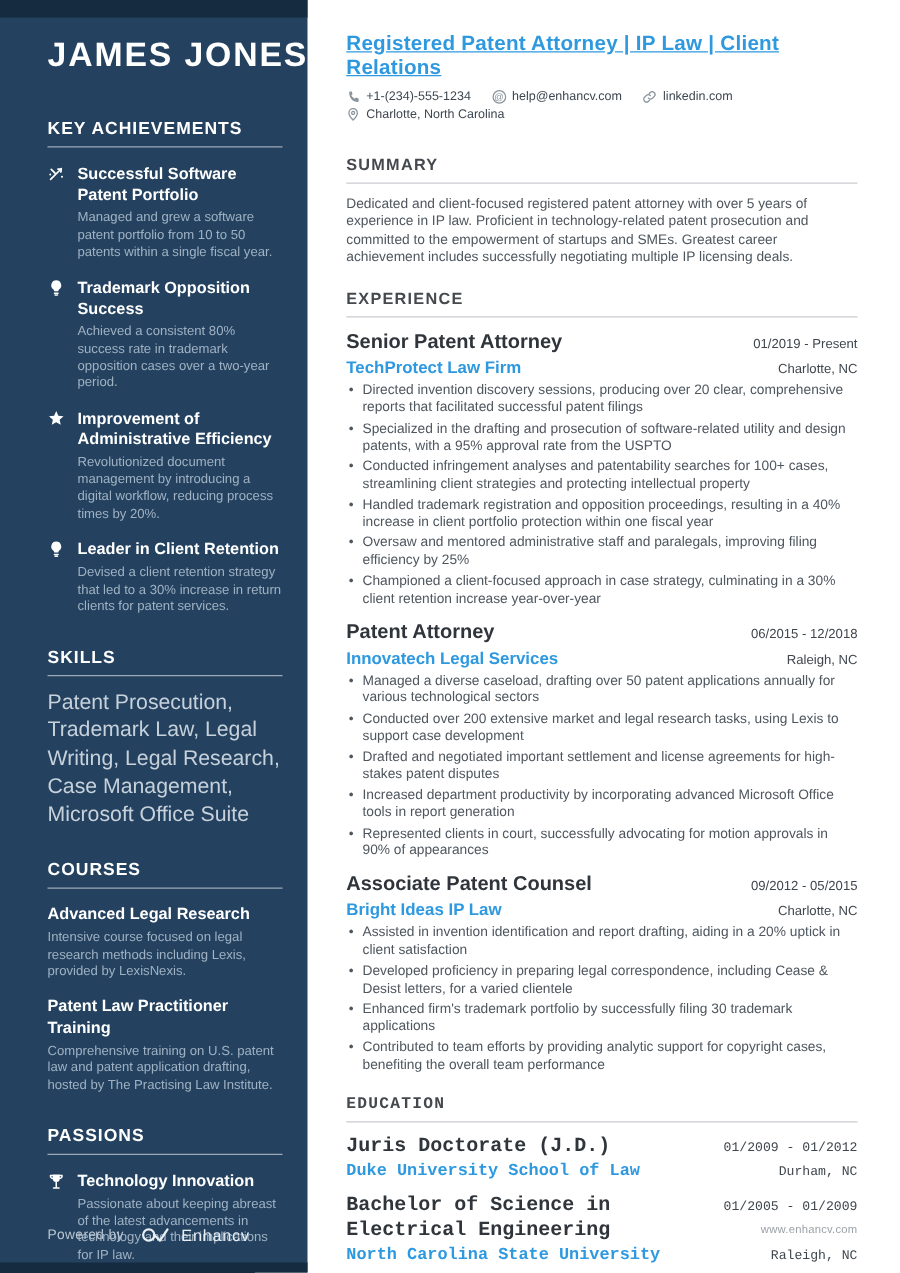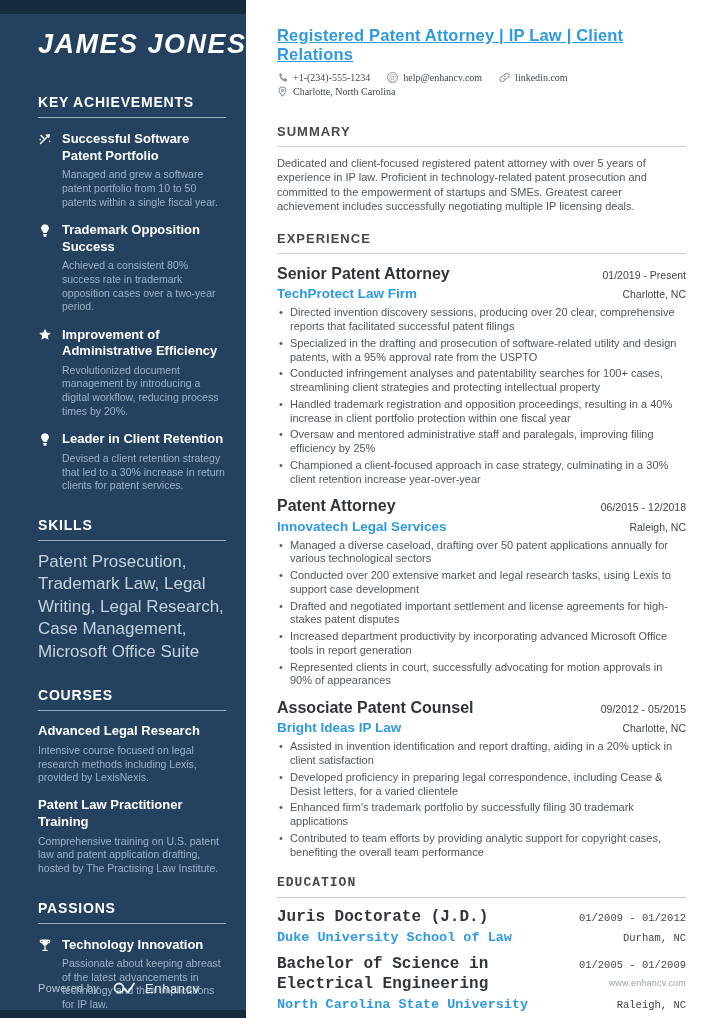--- a/index.html
+++ b/index.html
@@ -12,21 +12,21 @@
   
   .sidebar {
     position:absolute; left:0; top:0; width:246px; height:1018px;
     background:#24425f; color:#fff;
   }
   .strip-top { position:absolute; top:0; left:0; width:100%; height:14px; background:#142b40; }
   .strip-bottom { position:absolute; bottom:0; left:0; width:100%; height:8px; background:#142b40; }
   .sidebar-inner { padding:30px 20px 0 38px; }
   .side-name {
     font-size:27px; font-weight:700; letter-spacing:1.5px; color:#ffffff;
-    line-height:1.05; white-space:nowrap;font-style:italic;
+    line-height:1.05; white-space:nowrap;
   }
   .side-section { margin-top:24px; }
   .side-heading {
     font-size:14px; font-weight:700; letter-spacing:0.8px; color:#ffffff;
     padding-bottom:7px; border-bottom:1px solid rgba(255,255,255,0.55);
   }
   .side-item { display:flex; gap:9px; margin-top:13px; }
   .side-item .iconbox { flex:0 0 15px; padding-top:1px; color:#ffffff; }
   .side-item .iconbox svg { width:14px; height:14px; display:block; }
   .item-title { font-size:13px; font-weight:700; color:#ffffff; line-height:1.27; }
@@ -40,21 +40,21 @@
   .powered-by { font-size:11px; color:#b9c5d0; letter-spacing:0.3px; }
   .brand-lockup { display:flex; align-items:center; gap:7px; }
   .brand-lockup svg { width:28px; height:16px; display:block; color:#e8eef4; }
   .brand-name { font-size:13px; color:#e8eef4; letter-spacing:0.6px; }
   
   .main {
     position:absolute; left:246px; top:0; width:474px; height:1018px;
     padding:26px 34px 0 31px;
   }
   .main-title { font-size:16.5px; font-weight:700; color:#2f99e0; letter-spacing:0.2px;text-decoration:underline; }
-  .contact-row { display:flex; align-items:flex-end; gap:17px; margin-top:8px;font-family:Liberation Serif, serif; }
+  .contact-row { display:flex; align-items:flex-end; gap:17px; margin-top:8px; }
   .contact-row.second { margin-top:3px; }
   .contact-item { display:flex; align-items:center; gap:5px; font-size:10px; color:#3d4750; }
   .contact-item svg { width:11px; height:11px; color:#8a949c; display:block; }
   .at-glyph {
     width:11px; height:11px; border:1px solid #8a949c; border-radius:50%;
     color:#8a949c; font-size:7.5px; line-height:9px; text-align:center; display:inline-block;
   }
   .section { margin-top:24px; }
   .section-heading {
     font-size:13px; font-weight:600; letter-spacing:1px; color:#45494d;

